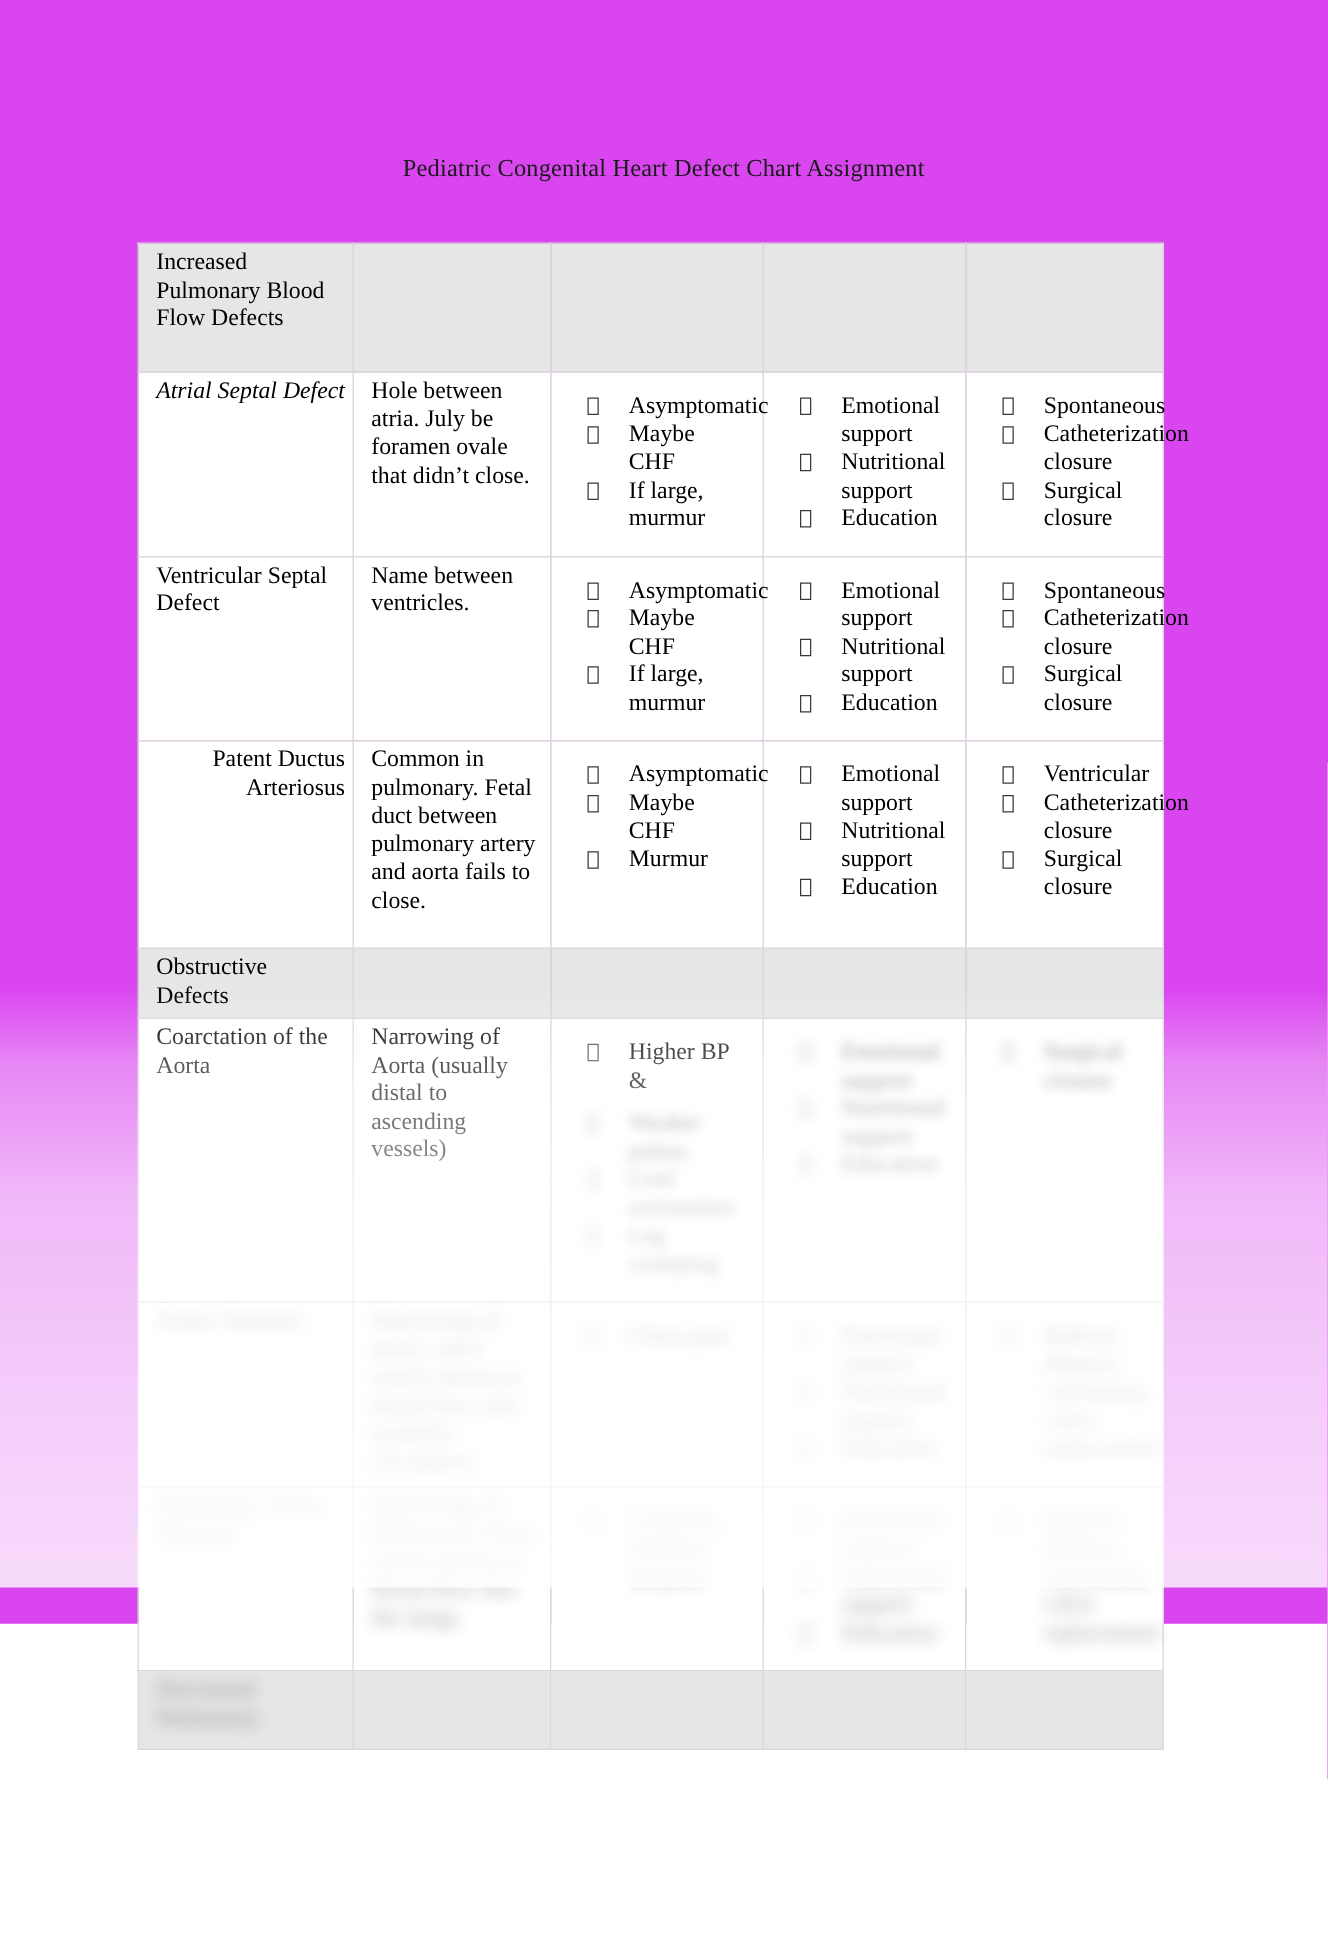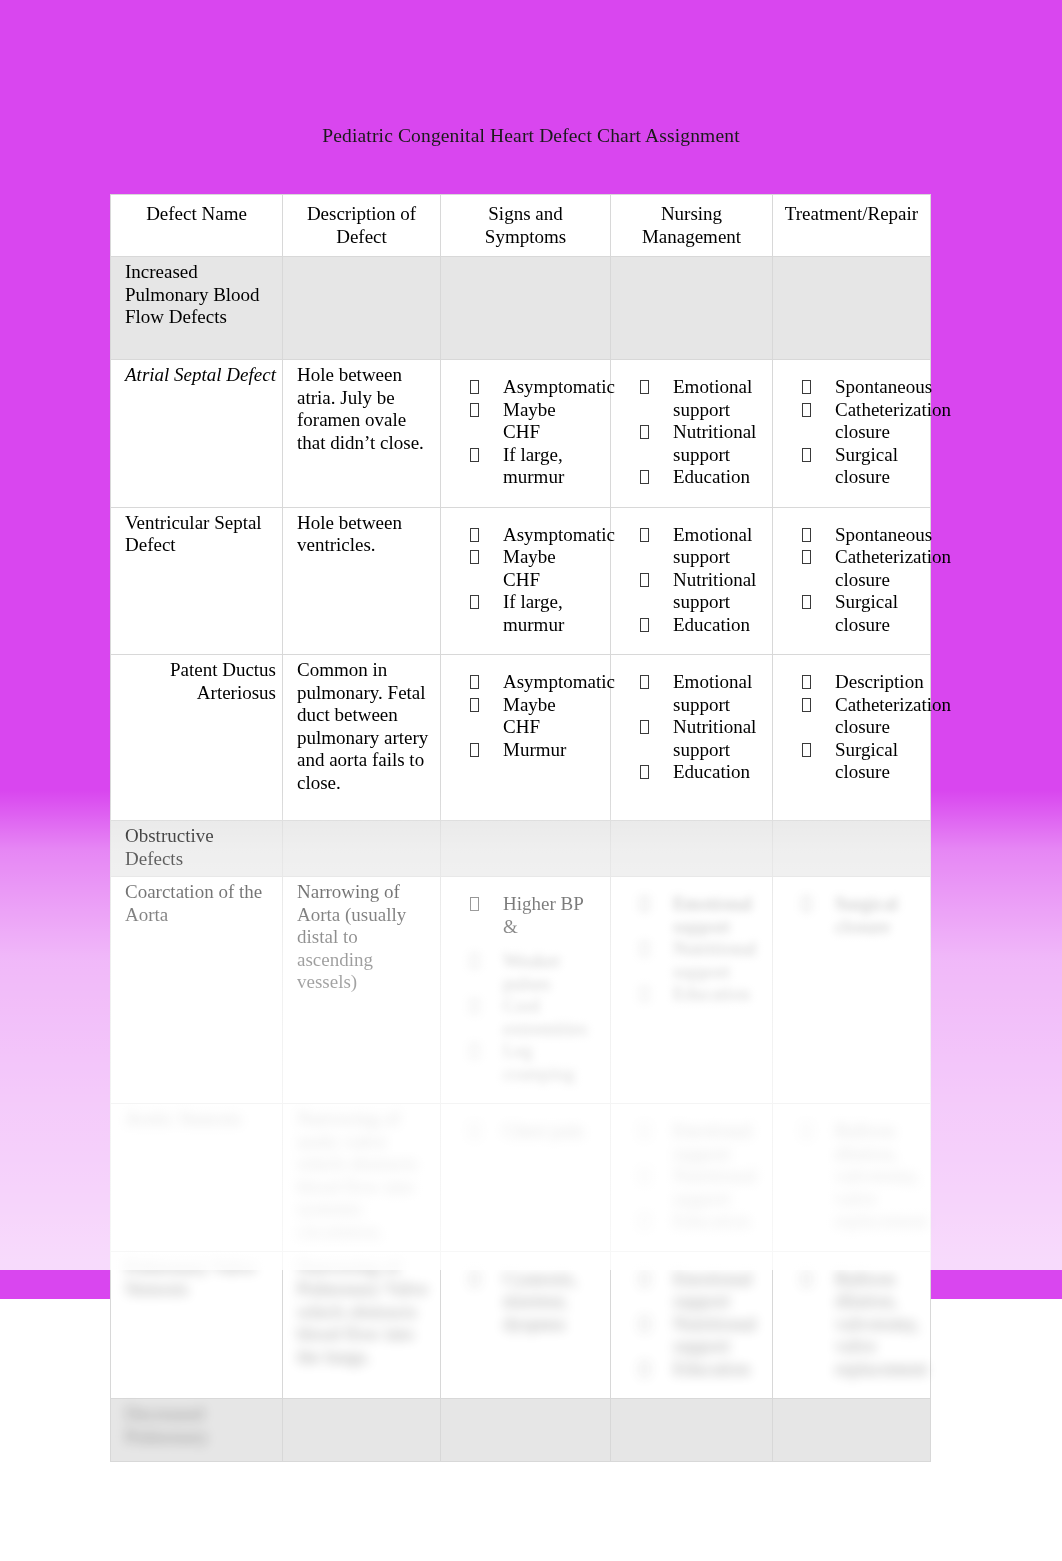--- a/index.html
+++ b/index.html
@@ -150,37 +150,20 @@
     <table class="chart">
       <colgroup>
         <col class="c1">
           <col class="c2">
           <col class="c3">
           <col class="c4">
           <col class="c5">
       </colgroup>
       <tbody>
 
-        <tr class="header-row">
-          <td>
-            <span class="cell-text">Defect Name</span>
-          </td>
-          <td>
-            <span class="cell-text">Description of Defect</span>
-          </td>
-          <td>
-            <span class="cell-text">Signs and Symptoms</span>
-          </td>
-          <td>
-            <span class="cell-text">Nursing Management</span>
-          </td>
-          <td>
-            <span class="cell-text">Treatment/Repair</span>
-          </td>
-        </tr>
 
         <tr class="section-row">
           <td style="height:92px;">
             <span class="cell-text">Increased Pulmonary Blood Flow Defects</span>
           </td>
           <td></td>
           <td></td>
           <td></td>
           <td></td>
         </tr>
@@ -213,21 +196,21 @@
                 <li><span class="tofu"></span><span>Surgical closure</span></li>
               </ul>
           </td>
         </tr>
 
         <tr>
           <td style="height:133px;margin-left:20px;">
             <span class="cell-text">Ventricular Septal Defect</span>
           </td>
           <td>
-            <span class="cell-text">Hole between ventricles.</span>
+            <span class="cell-text">Name between ventricles.</span>
           </td>
           <td>
             <ul class="bullets">
                 <li><span class="tofu"></span><span>Asymptomatic</span></li>
                 <li><span class="tofu"></span><span>Maybe CHF</span></li>
                 <li><span class="tofu"></span><span>If large, murmur</span></li>
               </ul>
           </td>
           <td>
             <ul class="bullets">
@@ -261,21 +244,21 @@
           </td>
           <td>
             <ul class="bullets">
                 <li><span class="tofu"></span><span>Emotional support</span></li>
                 <li><span class="tofu"></span><span>Nutritional support</span></li>
                 <li><span class="tofu"></span><span>Education</span></li>
               </ul>
           </td>
           <td>
             <ul class="bullets">
-                <li><span class="tofu"></span><span>Description</span></li>
+                <li><span class="tofu"></span><span>Ventricular</span></li>
                 <li><span class="tofu"></span><span>Catheterization closure</span></li>
                 <li><span class="tofu"></span><span>Surgical closure</span></li>
               </ul>
           </td>
         </tr>
 
         <tr class="section-row">
           <td style="height:45px;">
             <span class="cell-text">Obstructive Defects</span>
           </td>

